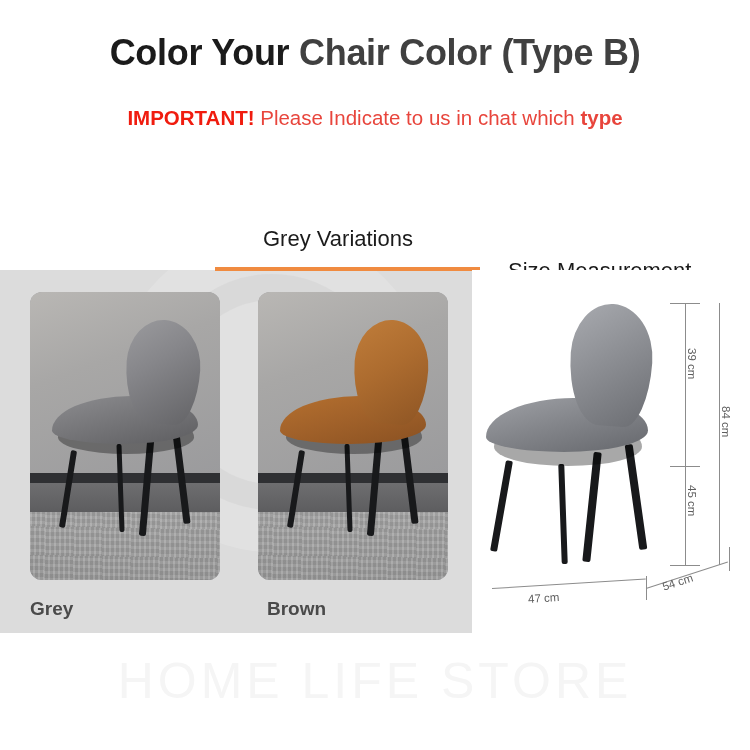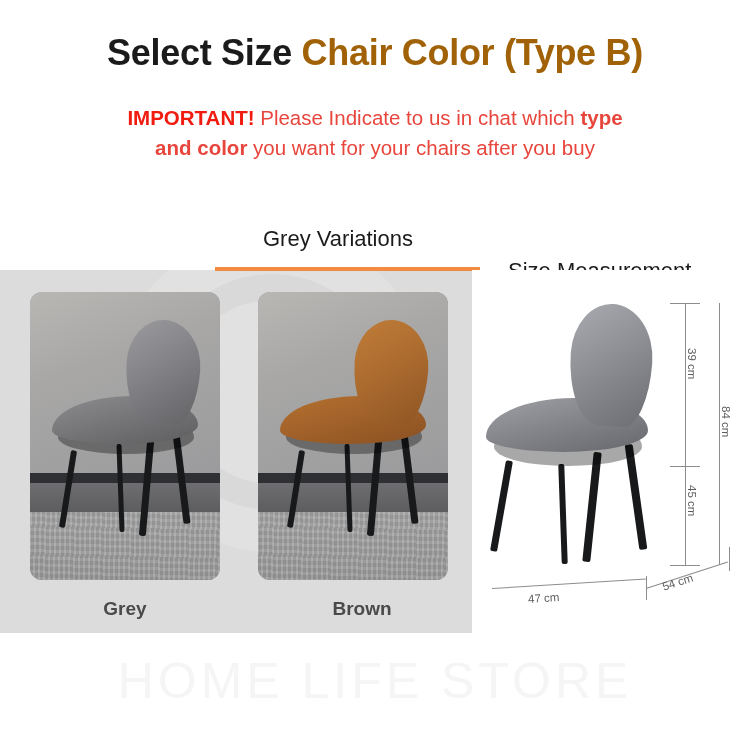--- a/index.html
+++ b/index.html
@@ -21,21 +21,21 @@
     top: 32px;
     left: 0;
     width: 750px;
     text-align: center;
     font-size: 36px;
     font-weight: bold;
     letter-spacing: -0.3px;
     color: #1b1b1b;
     white-space: nowrap;
   }
-  .headline .accent { color: #a16207; }
+  .headline .accent { color: #404040; }
 
   .subline {
     position: absolute;
     top: 103px;
     left: 0;
     width: 750px;
     text-align: center;
     font-size: 20.5px;
     line-height: 30px;
     color: #e8453c;
@@ -170,21 +170,21 @@
   
   .c-brown .seat { background: linear-gradient(165deg, #b5702f 0%, #a2622a 45%, #8a5122 100%); }
   .c-brown .back { background: linear-gradient(145deg, #c07d3a 0%, #ad6c2f 45%, #8e5524 100%); }
 
   .swatch-label {
     position: absolute;
     top: 598px;
     font-size: 19px;
     font-weight: bold;
     color: #4a4a4a;
-    text-align: center;
+    text-align: left;
     width: 190px;
     white-space: nowrap;
   }
   #label-grey  { left: 30px; }
   #label-brown { left: 267px; }
 
   
   .measure-area {
     position: absolute;
     left: 472px;
@@ -213,29 +213,26 @@
     background: #8c8c8c;
     transform-origin: left center;
   }
 </style>
 </head>
 <body>
 
 <div class="wm-text">HOME LIFE STORE</div>
 
 <div class="headline">
-  <span>Select Size </span><span class="accent">Chair Color (Type B)</span>
+  <span>Color Your </span><span class="accent">Chair Color (Type B)</span>
 </div>
 
 <div class="subline">
   <div>
     <span class="loud">IMPORTANT!</span><span> Please Indicate to us in chat which </span><span class="strong">type</span>
-  </div>
-  <div>
-    <span class="strong">and color</span><span> you want for your chairs after you buy</span>
   </div>
 </div>
 
 <div class="sec-head" id="color-variations-heading">Grey Variations</div>
 <div class="sec-head" id="size-measurement-heading">Size Measurement</div>
 
 <div class="swatch-panel">
   <div class="panel-wm"></div>
 </div>
 

